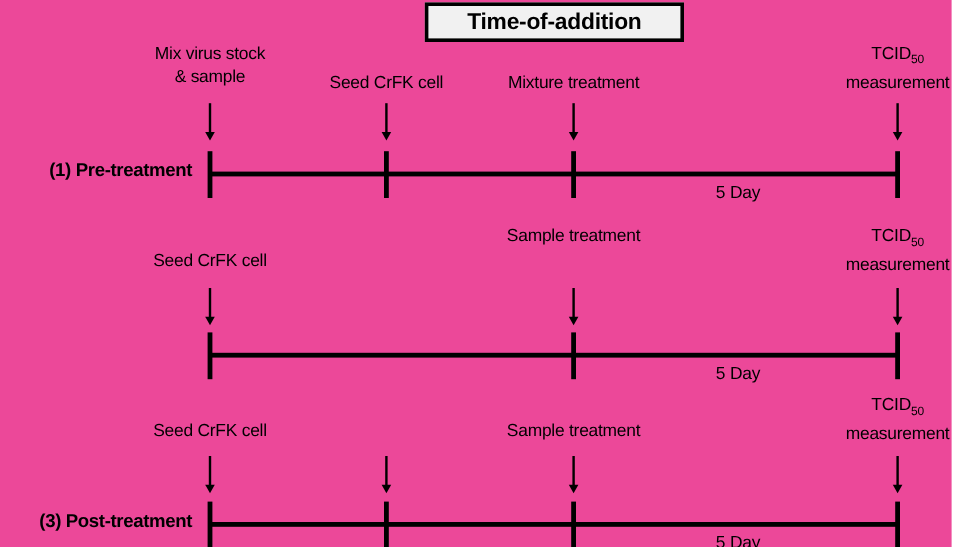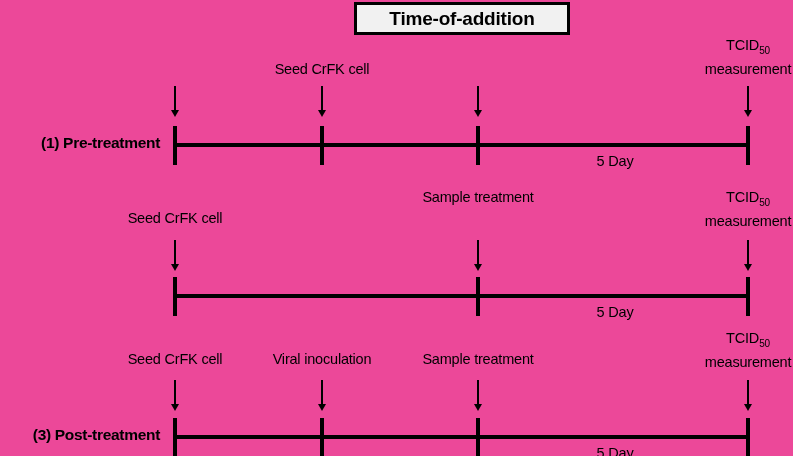--- a/index.html
+++ b/index.html
@@ -121,22 +121,29 @@
 
   <div class="row-label" style="left:0px; top:134px; width:160px;">(1) Pre-treatment</div>
 
   <div class="axis-line" style="left:175px; top:143px; width:575px;"></div>
 
   <div class="tick" style="left:173px; top:126px; height:39px;"></div>
   <div class="tick" style="left:320px; top:126px; height:39px;"></div>
   <div class="tick" style="left:476px; top:126px; height:39px;"></div>
   <div class="tick" style="left:746px; top:126px; height:39px;"></div>
 
+  <div class="event-label" style="left:175px; top:36px;">
+    <div>Mix virus stock</div>
+    <div>&amp; sample</div>
+  </div>
   <div class="event-label" style="left:322px; top:60px;">
     <div>Seed CrFK cell</div>
+  </div>
+  <div class="event-label" style="left:478px; top:60px;">
+    <div>Mixture treatment</div>
   </div>
   <div class="event-label" style="left:748px; top:36px;">
     <div><span>TCID</span><span class="sub">50</span></div>
     <div>measurement</div>
   </div>
 
   <div class="arrow" style="left:175px; top:86px; width:10px; height:32px;">
     <div class="shaft" style="height:26px;"></div>
       <div class="head" style="top:24px;"></div>
   </div>
@@ -193,23 +200,20 @@
   <div class="axis-line" style="left:175px; top:435px; width:575px;"></div>
 
   <div class="tick" style="left:173px; top:418px; height:39px;"></div>
   <div class="tick" style="left:320px; top:418px; height:39px;"></div>
   <div class="tick" style="left:476px; top:418px; height:39px;"></div>
   <div class="tick" style="left:746px; top:418px; height:39px;"></div>
 
   <div class="event-label" style="left:175px; top:350px;">
     <div>Seed CrFK cell</div>
   </div>
-  <div class="event-label" style="left:322px; top:350px;">
-    <div>Viral inoculation</div>
-  </div>
   <div class="event-label" style="left:478px; top:350px;">
     <div>Sample treatment</div>
   </div>
   <div class="event-label" style="left:748px; top:329px;">
     <div><span>TCID</span><span class="sub">50</span></div>
     <div>measurement</div>
   </div>
 
   <div class="arrow" style="left:175px; top:380px; width:10px; height:32px;">
     <div class="shaft" style="height:26px;"></div>

